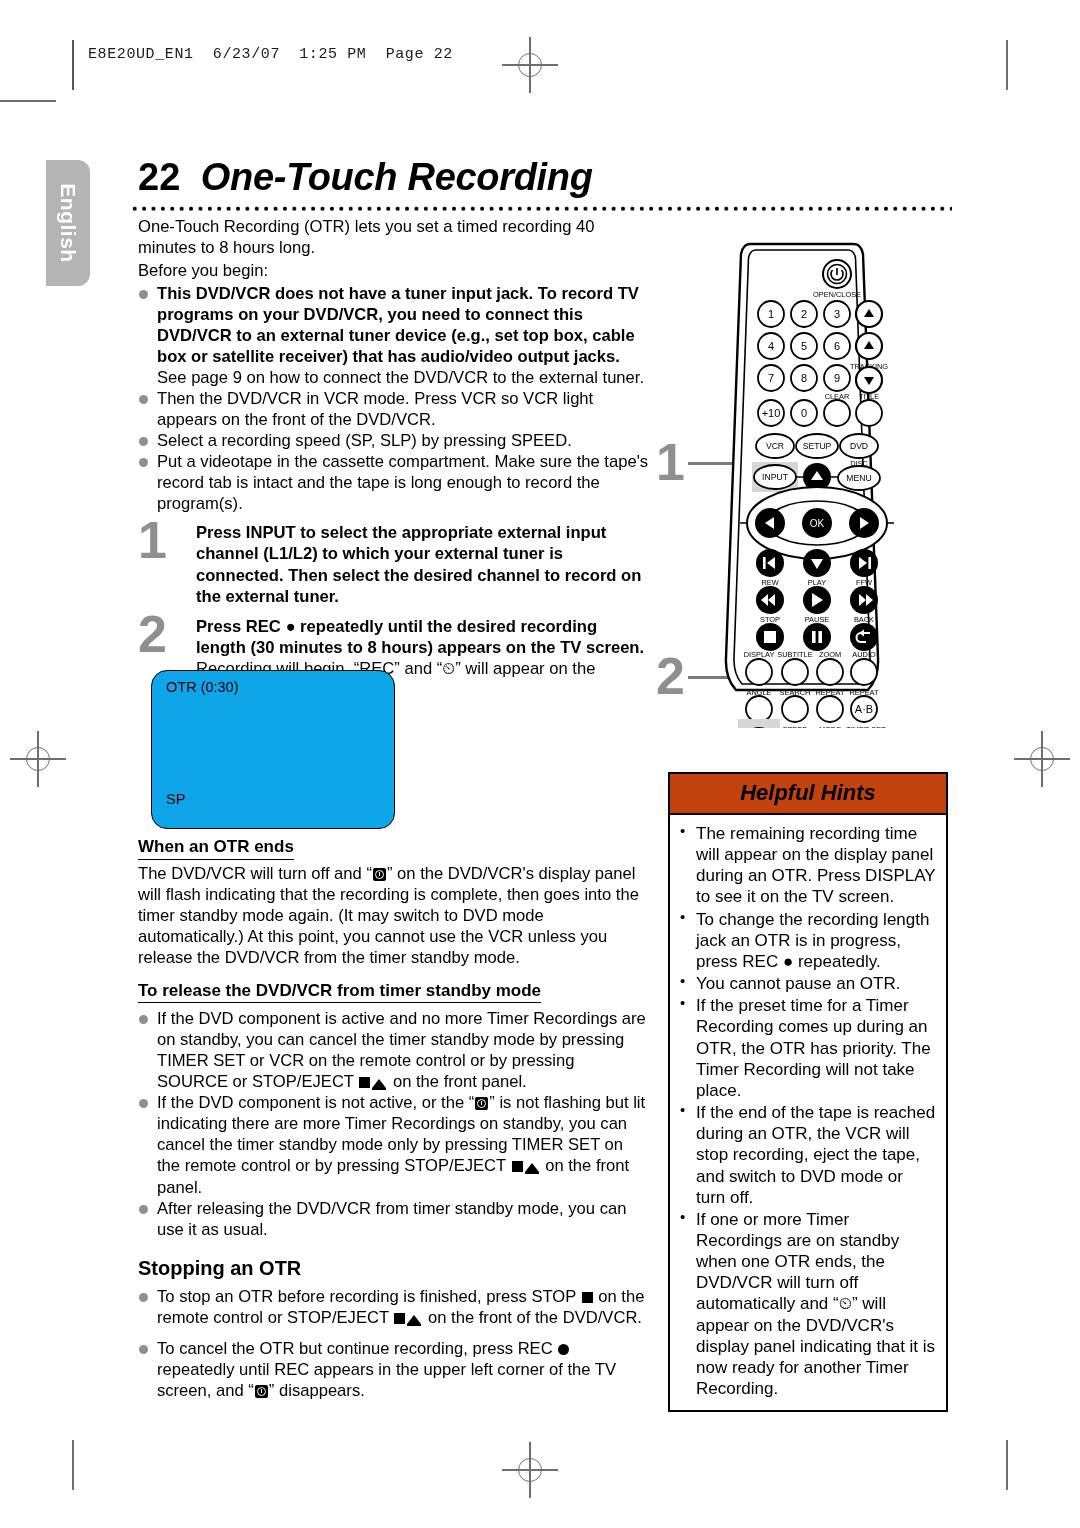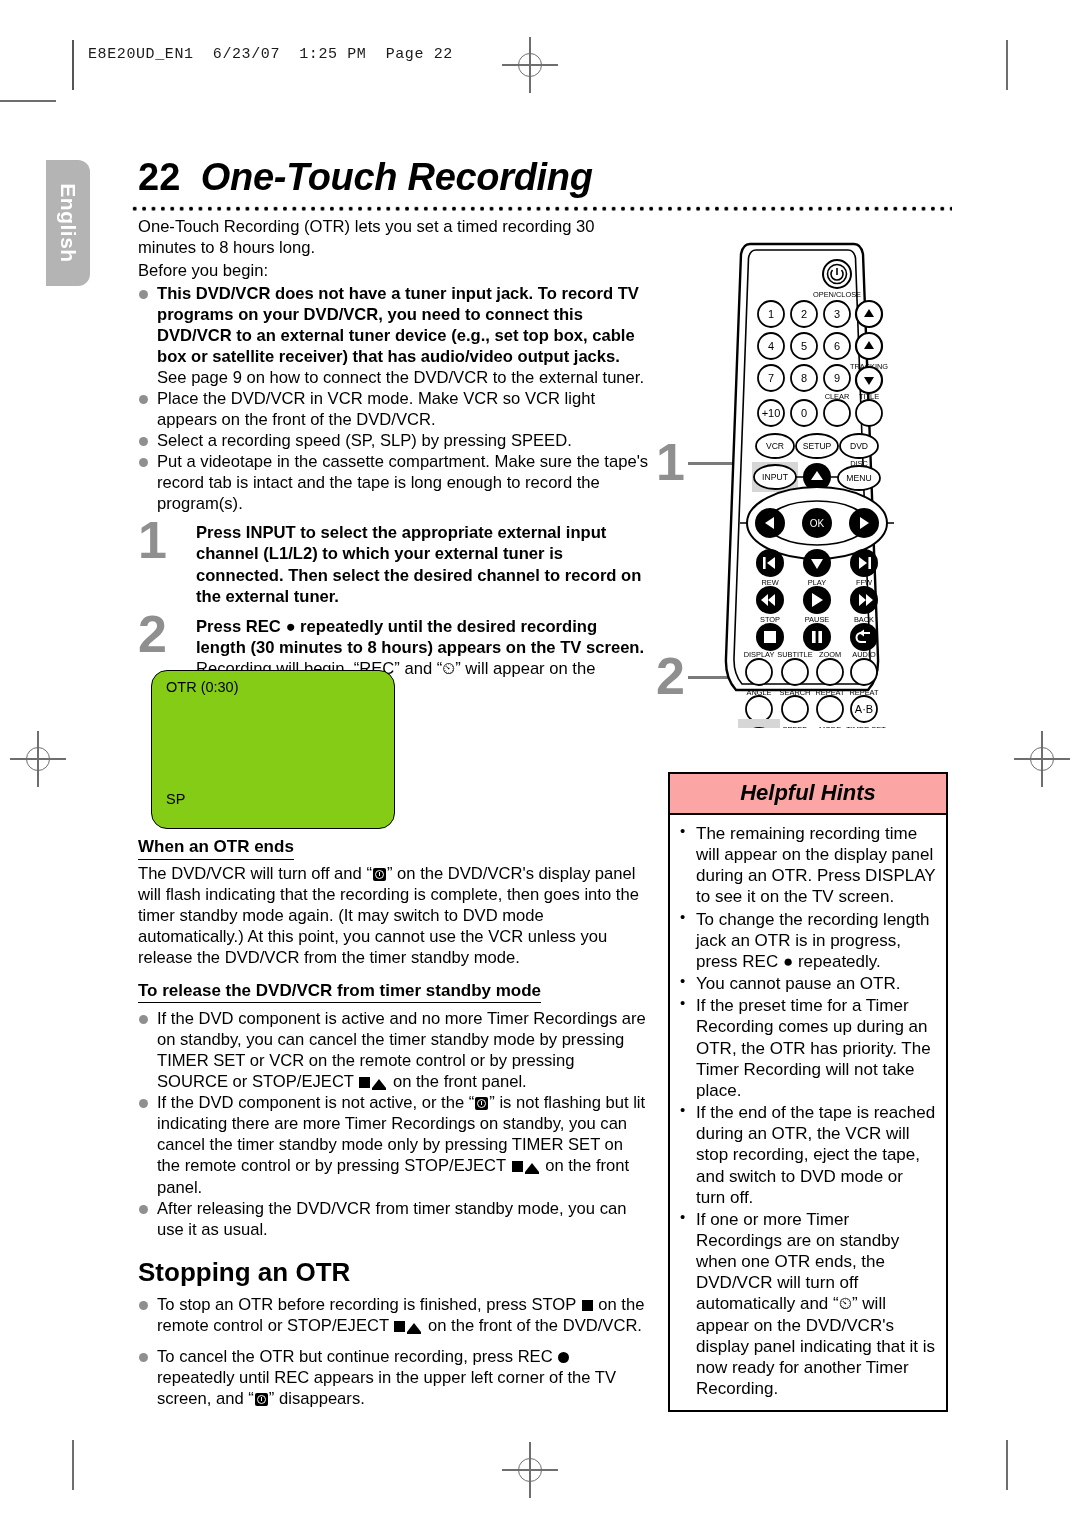--- a/index.html
+++ b/index.html
@@ -43,46 +43,46 @@
 
   
   .steps{margin-top:8px;position:relative;}
   .step{position:relative;padding-left:58px;margin-bottom:9px;}
   .step .bignum{position:absolute;left:0;top:-8px;font-size:52px;font-weight:bold;color:#8f8f8f;
                 line-height:1;font-family:"Liberation Sans",sans-serif;}
   .step p{margin:0;font-size:16.6px;line-height:1.268;}
 
   
   .tvscreen{position:absolute;left:151px;top:670px;width:242px;height:157px;border:1.6px solid #000;
-            border-radius:16px;background:#84cc16;}
+            border-radius:16px;background:#0ea5e9;}
   .tvscreen .otr{position:absolute;left:14px;top:8px;font-size:14.5px;}
   .tvscreen .sp{position:absolute;left:14px;top:120px;font-size:14.5px;}
 
   
   .subhead{font-weight:bold;font-size:17px;display:inline-block;
            border-bottom:1.6px solid #000;padding-bottom:1px;margin:0 0 2px 0;}
-  .sec-h2{font-size:26px;font-weight:bold;margin:16px 0 5px 0;}
+  .sec-h2{font-size:20px;font-weight:bold;margin:16px 0 5px 0;}
 
   
   .g-rec{display:inline-block;width:11px;height:11px;border-radius:50%;background:#000;
          vertical-align:-1px;margin:0 1px;}
   .g-stop{display:inline-block;width:11px;height:11px;background:#000;vertical-align:-1px;margin:0 1px;}
   .g-eject{display:inline-block;width:0;height:0;border-left:7px solid transparent;
            border-right:7px solid transparent;border-bottom:9px solid #000;vertical-align:-1px;margin:0 2px 0 1px;
            position:relative;}
   .g-eject::after{content:"";position:absolute;left:-7px;top:9px;width:14px;height:2px;background:#000;}
   .g-timer{display:inline-block;width:13px;height:13px;background:#000;border-radius:2px;position:relative;
            vertical-align:-2px;margin:0 1px;}
   .g-timer::before{content:"";position:absolute;left:2px;top:2px;width:9px;height:9px;
            border:1.4px solid #fff;border-radius:50%;box-sizing:border-box;}
   .g-timer::after{content:"";position:absolute;left:6px;top:4px;width:1.2px;height:4px;background:#fff;}
 
   
   .hints{position:absolute;left:668px;top:772px;width:276px;border:2.2px solid #000;background:#fff;}
-  .hints-head{background:#fca5a5;border-bottom:2.2px solid #000;text-align:center;
+  .hints-head{background:#c2410c;border-bottom:2.2px solid #000;text-align:center;
               font-style:italic;font-weight:bold;font-size:22px;padding:6px 0 7px 0;}
   .hints-body{padding:8px 10px 10px 6px;font-size:17px;line-height:1.245;}
   .hints-body ul{list-style:none;margin:0;padding:0;}
   .hints-body li{position:relative;padding-left:20px;margin-bottom:1px;}
   .hints-body li::before{content:"\2022";position:absolute;left:4px;top:-1px;font-size:15px;}
 
   
   .remote-wrap{position:absolute;left:640px;top:238px;width:320px;height:490px;}
   .callout{position:absolute;font-size:52px;font-weight:bold;color:#8f8f8f;line-height:1;}
   .calloutline{position:absolute;height:3px;background:#7a7a7a;}
@@ -128,29 +128,29 @@
   <span>English</span>
 </div>
 
 <div class="pagetitle">
   <span class="num">22</span>&nbsp;&nbsp;<span>One-Touch Recording</span>
 </div>
 <div class="dotrule"></div>
 
 <div class="col-left">
 
-  <p class="intro">One-Touch Recording (OTR) lets you set a timed recording 30 minutes to 8 hours long.</p>
+  <p class="intro">One-Touch Recording (OTR) lets you set a timed recording 40 minutes to 8 hours long.</p>
   <p class="intro">Before you begin:</p>
 
   <ul class="bullets">
     <li>
       <b class="strong">This DVD/VCR does not have a tuner input jack. To record TV programs on your DVD/VCR, you need to connect this DVD/VCR to an external tuner device (e.g., set top box, cable box or satellite receiver) that has audio/video output jacks.</b><span> See page 9 on how to connect the DVD/VCR to the external tuner.</span>
     </li>
     <li>
-      <span>Place the DVD/VCR in VCR mode. Make VCR so VCR light appears on the front of the DVD/VCR.</span>
+      <span>Then the DVD/VCR in VCR mode. Press VCR so VCR light appears on the front of the DVD/VCR.</span>
     </li>
     <li>
       <span>Select a recording speed (SP, SLP) by pressing SPEED.</span>
     </li>
     <li>
       <span>Put a videotape in the cassette compartment. Make sure the tape's record tab is intact and the tape is long enough to record the program(s).</span>
     </li>
   </ul>
 
   <div class="steps">

